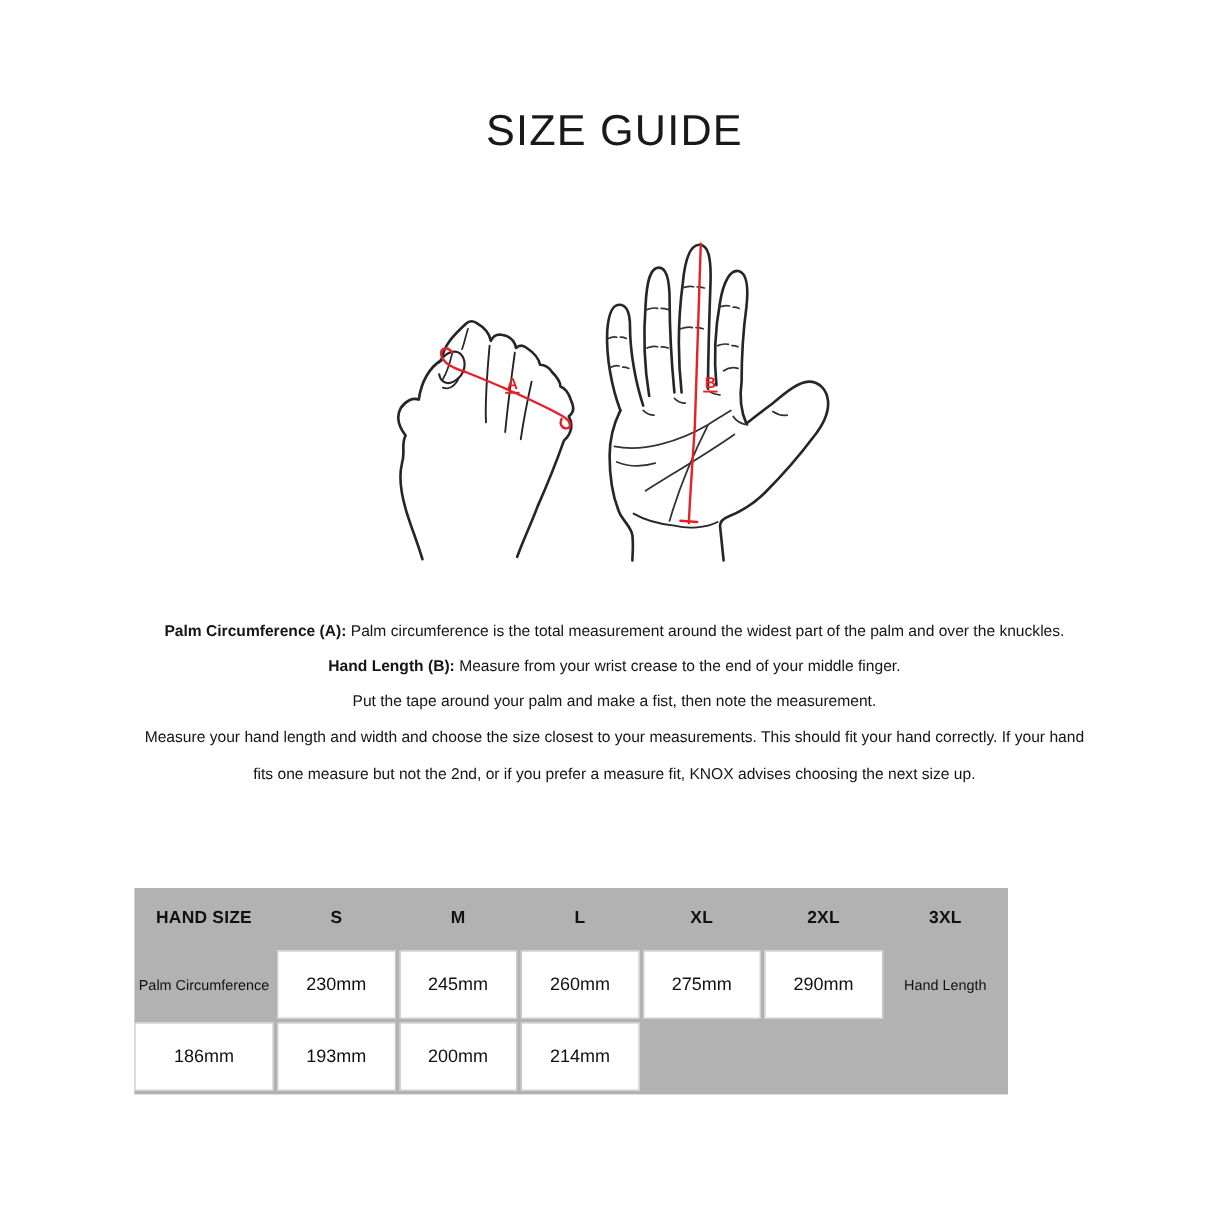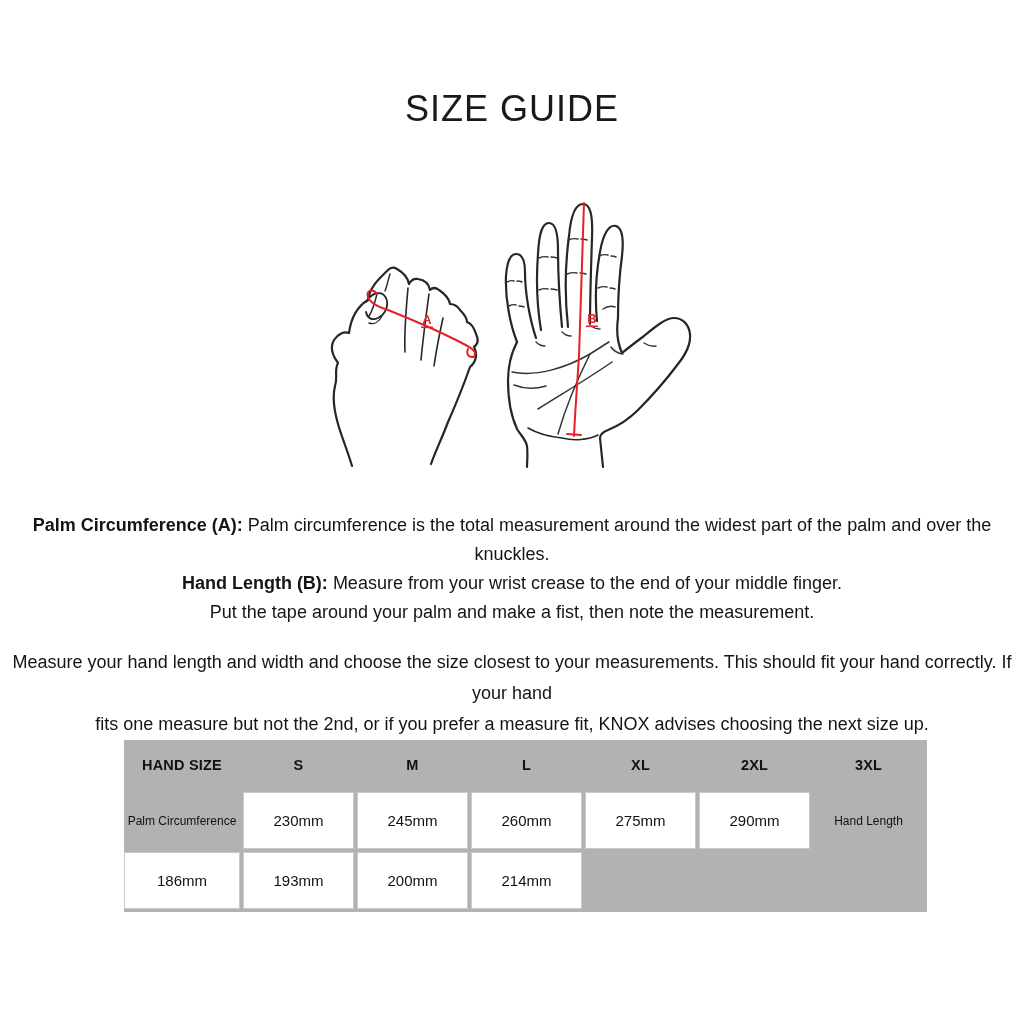--- a/index.html
+++ b/index.html
@@ -17,29 +17,29 @@
     color:#191919;
   }
 
   
   .fist-svg{position:absolute;left:330px;top:260px;}
   .palm-svg{position:absolute;left:494px;top:196px;}
 
   
   .para{
     position:absolute;left:0;width:100%;text-align:center;
-    font-size:18px;line-height:29px;color:#151515;
+    font-size:13px;line-height:29px;color:#151515;
   }
   .para-1{top:511px;}
-  .para-2{top:647px;line-height:31px;text-align:center;}
+  .para-2{top:598px;line-height:31px;text-align:center;}
   .b{font-weight:bold;}
 
   
   .size-table{
-    position:absolute;left:124px;top:740px;width:803px;box-sizing:border-box;
+    position:absolute;left:112px;top:740px;width:728px;box-sizing:border-box;
     display:grid;
     grid-template-columns:116px repeat(6,1fr);
     grid-template-rows:49px 57px 57px;
     gap:3px;
     padding:0 3px 3px 0;
     background:#b2b2b2;
   }
   .cell{
     display:flex;align-items:center;justify-content:center;
     font-size:15px;color:#111;box-sizing:border-box;

